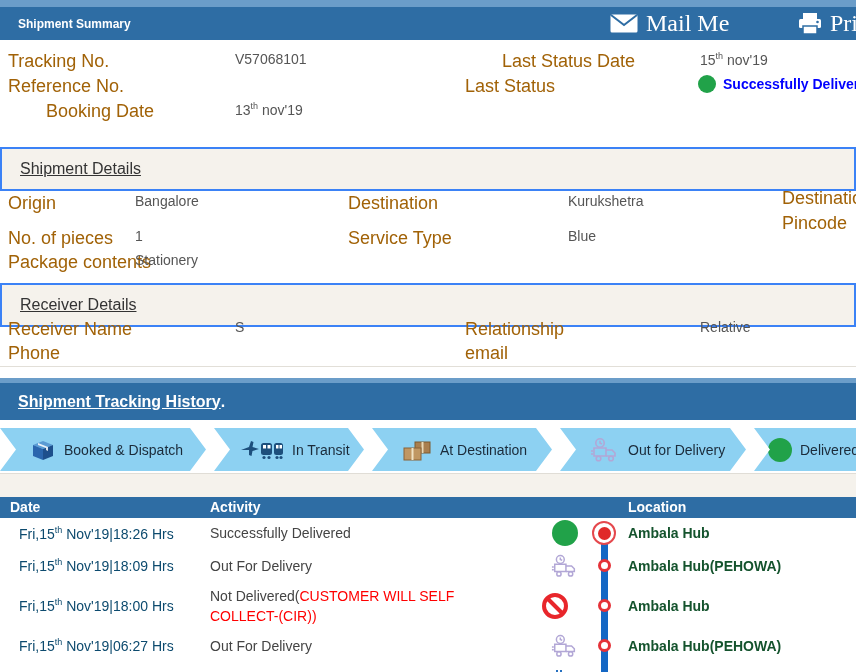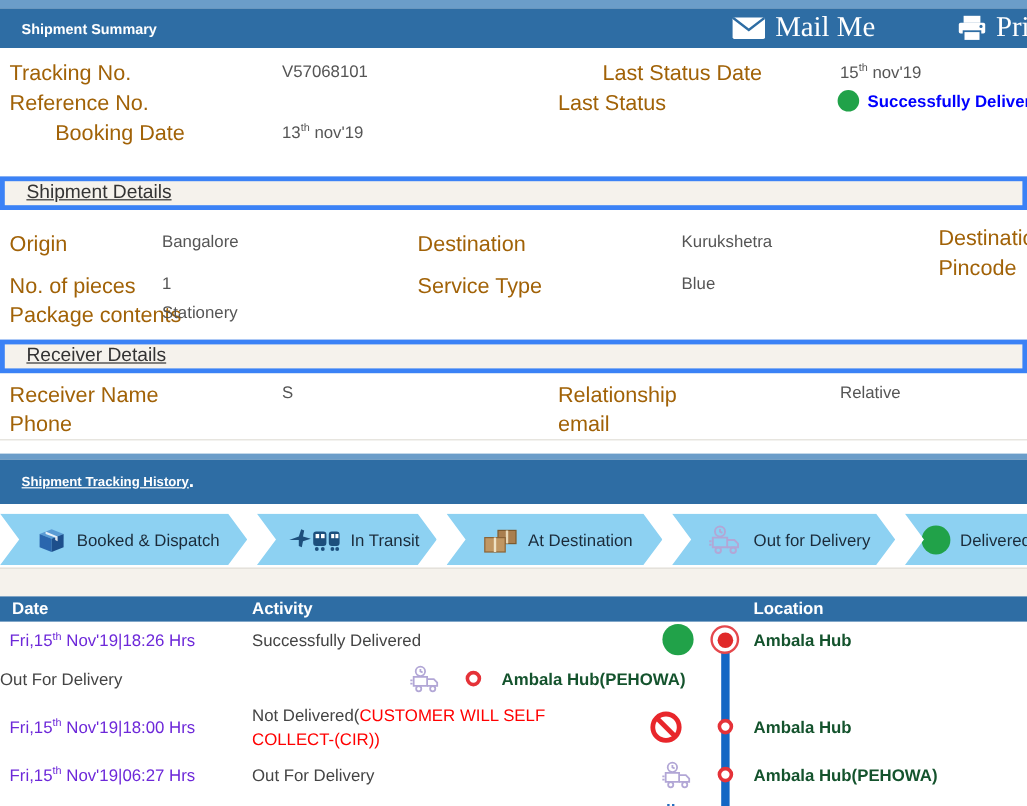--- a/index.html
+++ b/index.html
@@ -13,45 +13,45 @@
   sup.sp { font-size:9px; vertical-align:super; }
 
   
   .top-strip { left:0; top:0; width:856px; height:7px; background:#6b9dc9; }
   .main-header { left:0; top:7px; width:856px; height:33px; background:#2e6da4; display:flex; align-items:center; }
   .main-header .title { margin-left:18px; color:#fff; font-size:12px; font-weight:bold; }
   .hdr-btn { position:absolute; top:0; height:33px; display:flex; align-items:center; gap:8px;
              color:#fff; font-family:"Liberation Serif","DejaVu Serif",serif; font-size:24px; cursor:pointer; white-space:nowrap; }
 
   
-  .section-bar { left:0; width:856px; height:28px; background:#f5f2ec; border:4px solid #3b82f6; display:flex; align-items:center; }
+  .section-bar { left:0; width:856px; height:44px; background:#f5f2ec; border:2px solid #3b82f6; display:flex; align-items:center; }
   .section-bar .stitle { margin-left:18px; font-size:16px; color:#333; text-decoration:underline; cursor:pointer; }
 
   .hline { left:0; width:856px; height:1px; background:#e2dfd8; }
 
   
   .th-strip { left:0; top:378px; width:856px; height:5px; background:#6b9dc9; }
   .th-bar { left:0; top:383px; width:856px; height:37px; background:#2e6da4; display:flex; align-items:center; }
-  .th-bar .ttitle { margin-left:18px; color:#fff; font-size:11px; font-weight:bold; text-decoration:underline; cursor:pointer; }
+  .th-bar .ttitle { margin-left:18px; color:#fff; font-size:16px; font-weight:bold; text-decoration:underline; cursor:pointer; }
   .th-bar .tdot { color:#fff; font-size:16px; font-weight:bold; }
 
   
   .chev { position:absolute; top:428px; height:43px; background:#8dd1f2; display:flex; align-items:center;
           clip-path:polygon(0 0, calc(100% - 16px) 0, 100% 50%, calc(100% - 16px) 100%, 0 100%, 16px 50%); }
   .chev .clabel { font-size:14px; color:#1b2b3a; white-space:nowrap; margin-left:8px; }
   .chev .cicon { margin-left:30px; display:flex; align-items:center; }
 
   .beige-strip { left:0; top:473px; width:856px; height:24px; background:#f5f2ec; border-top:1px solid #e0ddd6; }
 
   
   .tbl-header { left:0; top:497px; width:856px; height:21px; background:#2e6da4; }
   .tbl-header span { position:absolute; top:2px; color:#fff; font-weight:bold; font-size:14px; }
   .tbl-body { left:0; top:518px; width:856px; height:154px; }
   .trow { display:flex; width:856px; align-items:center; }
-  .c-date { width:210px; padding-left:8px; color:#6d28d9; }
+  .c-date { width:210px; padding-left:19px; color:#0c4a6e; }
   .c-act { width:330px; color:#444; line-height:20px; }
   .c-ico { width:50px; display:flex; justify-content:center; align-items:center; }
   .c-mark { width:28px; display:flex; justify-content:center; align-items:center; position:relative; z-index:2; }
   .c-loc { flex:1; padding-left:10px; color:#14532d;font-weight:bold; }
   .red-txt { color:#ff0000; }
 
   .tl-line { position:absolute; left:601px; top:15px; width:7px; height:170px; background:#1467c4; z-index:1; }
   .mark-open { width:13px; height:13px; border:3px solid #e53238; border-radius:50%; background:#fff; }
   .mark-donut { width:24px; height:24px; border:2px solid #e5484d; border-radius:50%; background:#fff; display:flex; align-items:center; justify-content:center; }
   .mark-donut .inner { width:13px; height:13px; border-radius:50%; background:#e02a2a; }
@@ -214,20 +214,21 @@
         </span>
       <span class="c-mark">
           <span class="mark-donut">
             <span class="inner"></span>
           </span>
         </span>
       <span class="c-loc">Ambala Hub</span>
     </div>
 
     <div class="trow" style="height:35px;">
+      <span class="c-date"><span>Fri,15</span><sup class="sp">th</sup><span> Nov'19|18:09 Hrs</span></span>
       <span class="c-act">Out For Delivery</span>
       <span class="c-ico">
         <svg width="28" height="26" viewBox="0 0 30 26" fill="none" stroke="#b2a7d6" stroke-width="1.6">
             <circle cx="10" cy="6" r="4.2"></circle>
             <path d="M10 3.8 V6 L12 7"></path>
             <path d="M4 11 H16 V19 H4 Z"></path>
             <path d="M16 13 H22 L25 16 V19 H16"></path>
             <circle cx="8.5" cy="21.5" r="2.3"></circle>
             <circle cx="21" cy="21.5" r="2.3"></circle>
             <path d="M1 14 H3 M1 17 H3" stroke-dasharray="2 1.5"></path>

